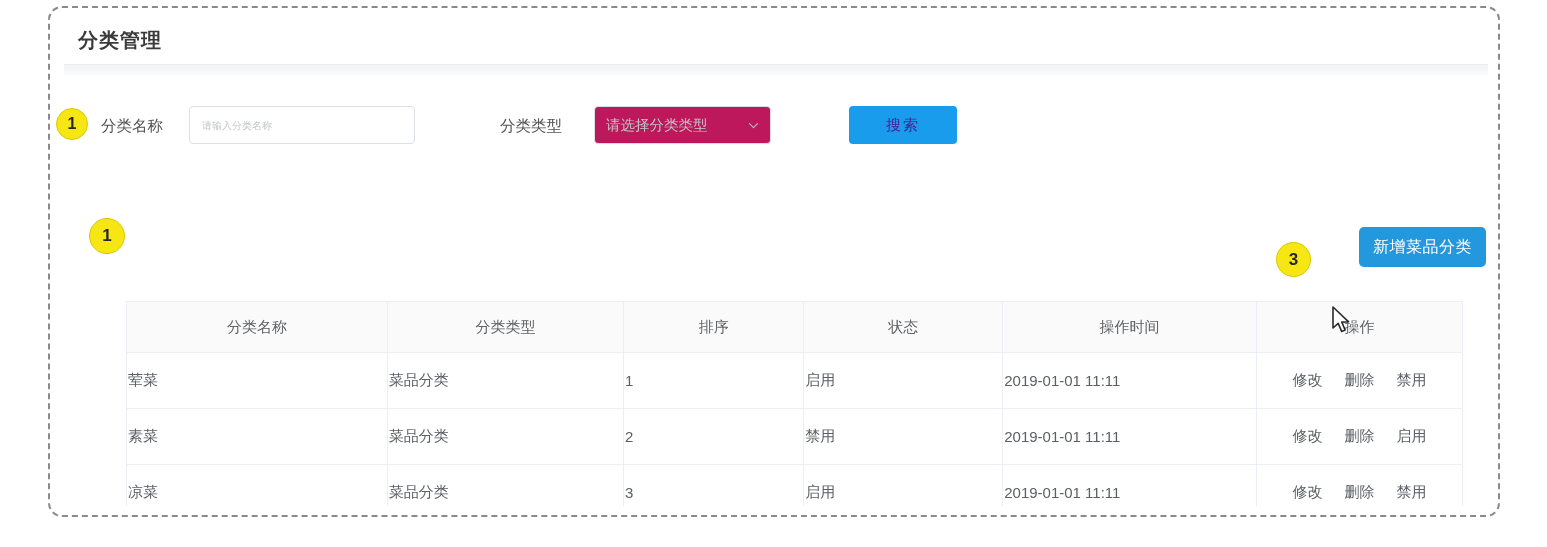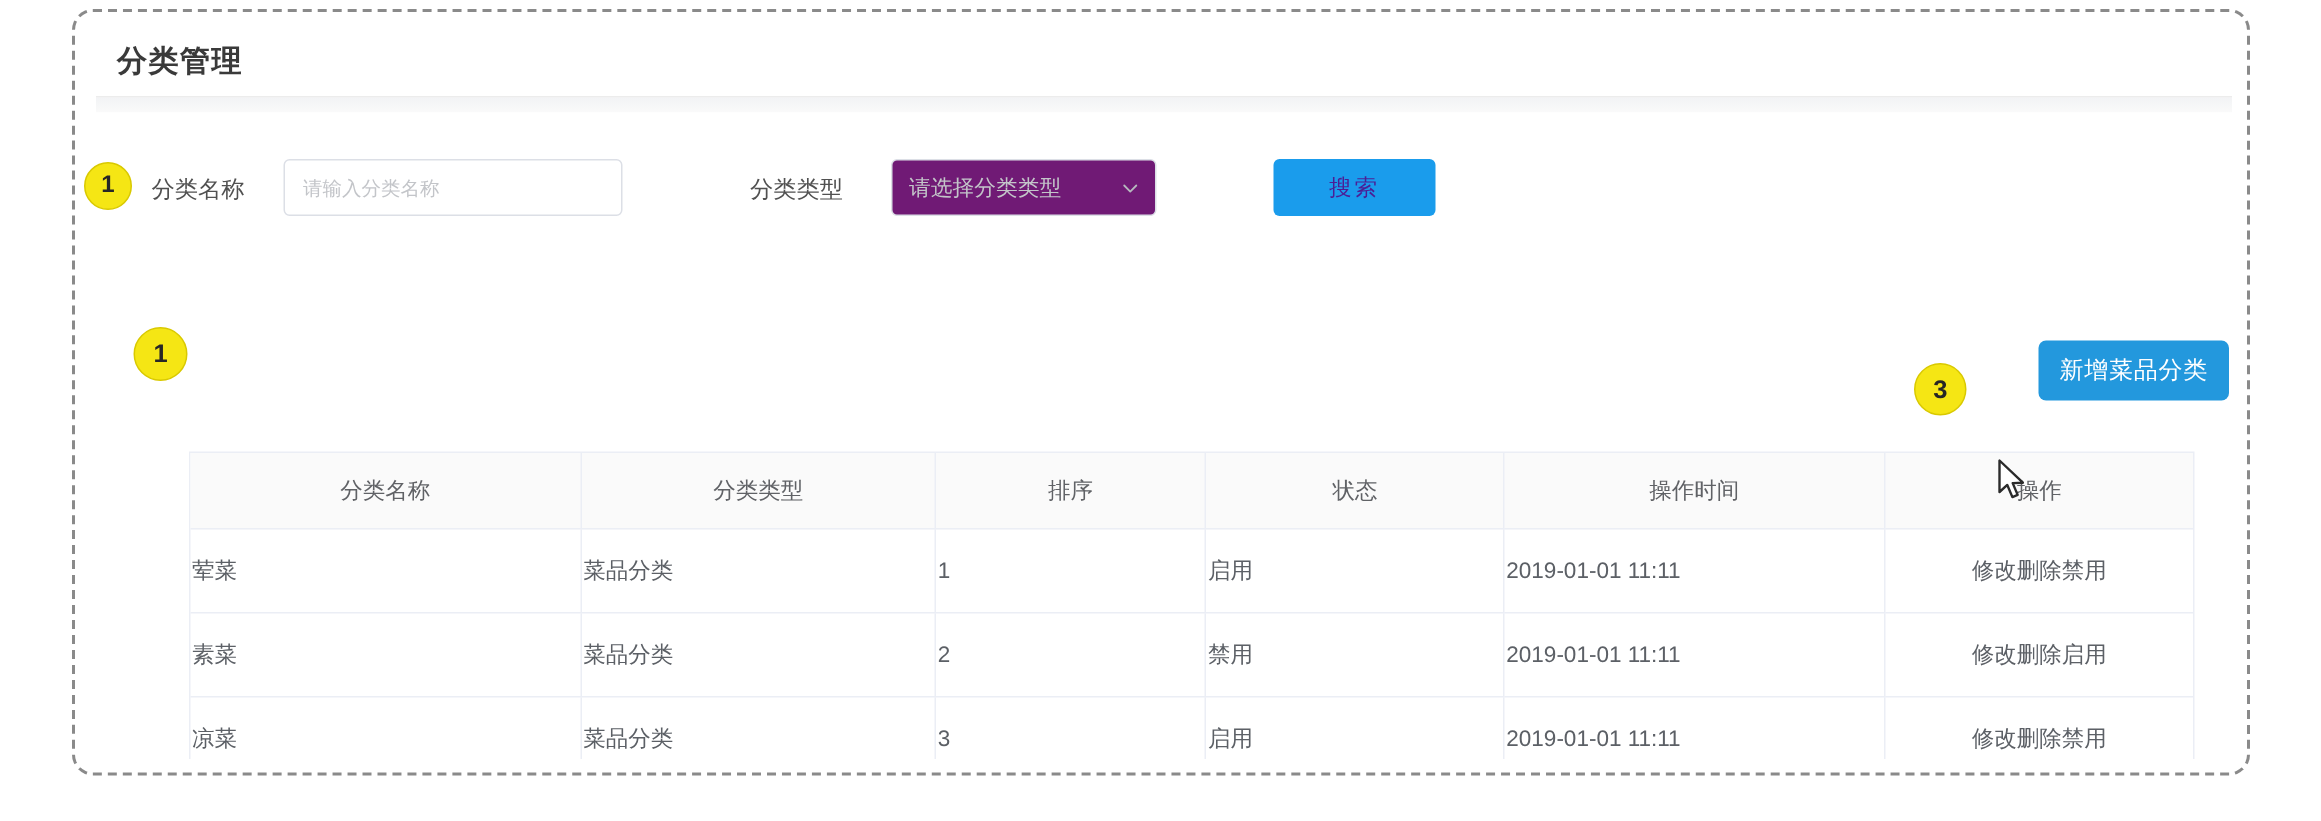--- a/index.html
+++ b/index.html
@@ -86,39 +86,39 @@
 
   #input-name {
     position: absolute;
     left: 125px;
     top: 0px;
     width: 226px;
     height: 38px;
     border: 1px solid #dcdfe6;
     border-radius: 4px;
     box-sizing: border-box;
-    font-size: 13px;
+    font-size: 10px;
     color: #555;
     padding: 0 12px;
     background: #fff;
     outline: none;
     font-family: "Liberation Sans", "DejaVu Sans", sans-serif;
   }
   #input-name::placeholder { color: #c3c5c9; }
 
   #select-type {
     position: absolute;
     left: 530px;
     top: 0px;
     width: 177px;
     height: 38px;
     border: 1px solid #dcdfe6;
     border-radius: 4px;
     box-sizing: border-box;
-    background: #701a75;
+    background: #be185d;
     display: flex;
     align-items: center;
     padding: 0 11px;
     cursor: pointer;
   }
   #select-placeholder {
     font-size: 14.5px;
     color: #c3c5c9;
     flex: 1;
     white-space: nowrap;
@@ -206,20 +206,21 @@
   .col-name { width: 19.5%; }
   .col-type { width: 17.7%; }
   .col-sort { width: 13.5%; }
   .col-status { width: 14.9%; }
   .col-time { width: 19.0%; }
   .col-ops  { width: 15.4%; }
 
   .op-links {
     display: flex;
     justify-content: center;
+    gap: 22px;
   }
   .op-link {
     font-size: 15px;
     color: #5c6066;
     cursor: pointer;
     text-decoration: none;
   }
 
   
   .badge {

